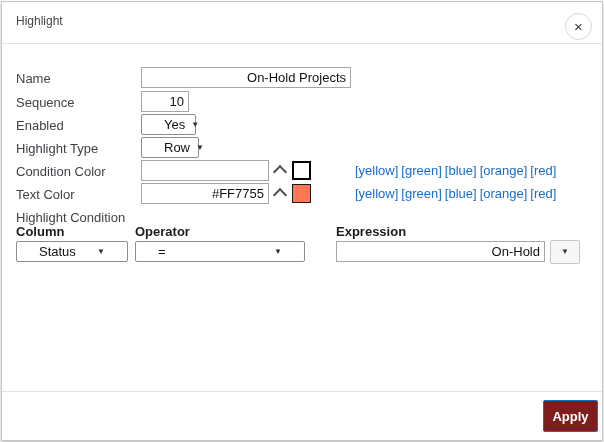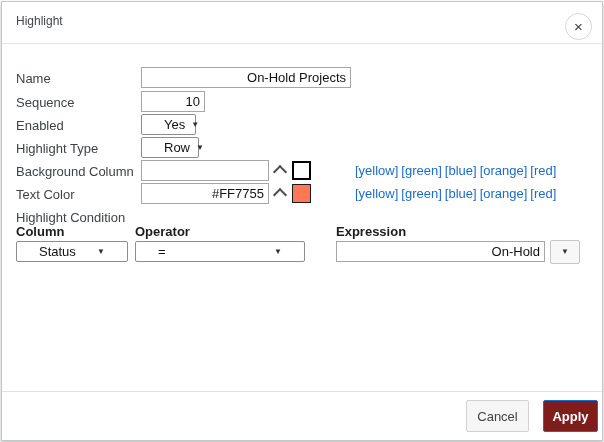--- a/index.html
+++ b/index.html
@@ -64,35 +64,35 @@
 <div class="dialog">
 
   <div class="title">Highlight</div>
   <button class="close-btn"><span>×</span></button>
   <div class="hdr-divider"></div>
 
   <div class="lbl" style="top:69px">Name</div>
   <input class="txt" style="left: 139px; top: 65px; width: 210px;" value="On-Hold Projects">
 
   <div class="lbl" style="top:93px">Sequence</div>
-  <input class="txt" style="left: 139px; top: 89px; width: 64px;" value="10">
+  <input class="txt" style="left: 139px; top: 89px; width: 48px;" value="10">
 
   <div class="lbl" style="top:116px">Enabled</div>
   <div class="sel" style="left:139px; top:112px; width:55px">
     <span>Yes</span>
     <span class="arr">▼</span>
   </div>
 
   <div class="lbl" style="top:139px">Highlight Type</div>
   <div class="sel" style="left:139px; top:135px; width:58px">
     <span>Row</span>
     <span class="arr">▼</span>
   </div>
 
-  <div class="lbl" style="top:162px">Background Column</div>
+  <div class="lbl" style="top:162px">Condition Color</div>
   <input class="txt" style="left: 139px; top: 158px; width: 128px;" value="">
   <span class="caret" style="left:271px; top:161px"></span>
   <span class="swatch bg" style="left: 290px; top: 159px; background-color: rgb(255, 255, 255);"></span>
   <div class="links" style="top:161px">
     <a>[yellow]</a><a>[green]</a><a>[blue]</a><a>[orange]</a><a>[red]</a>
   </div>
 
   <div class="lbl" style="top:185px">Text Color</div>
   <input class="txt" style="left: 139px; top: 181px; width: 128px;" value="#FF7755">
   <span class="caret" style="left:271px; top:184px"></span>
@@ -112,16 +112,15 @@
     <span class="arr">▼</span>
   </div>
   <div class="sel" style="left:133px; top:239px; width:170px">
     <span>=</span>
     <span class="arr">▼</span>
   </div>
   <input class="txt" style="left: 334px; top: 239px; width: 209px;" value="On-Hold">
   <button class="ddbtn"><span class="arr">▼</span></button>
 
   <div class="ftr-divider"></div>
-  <button class="btn btn-cancel">Cancel</button>
   <button class="btn btn-apply">Apply</button>
 
 </div>
 
 </body></html>

